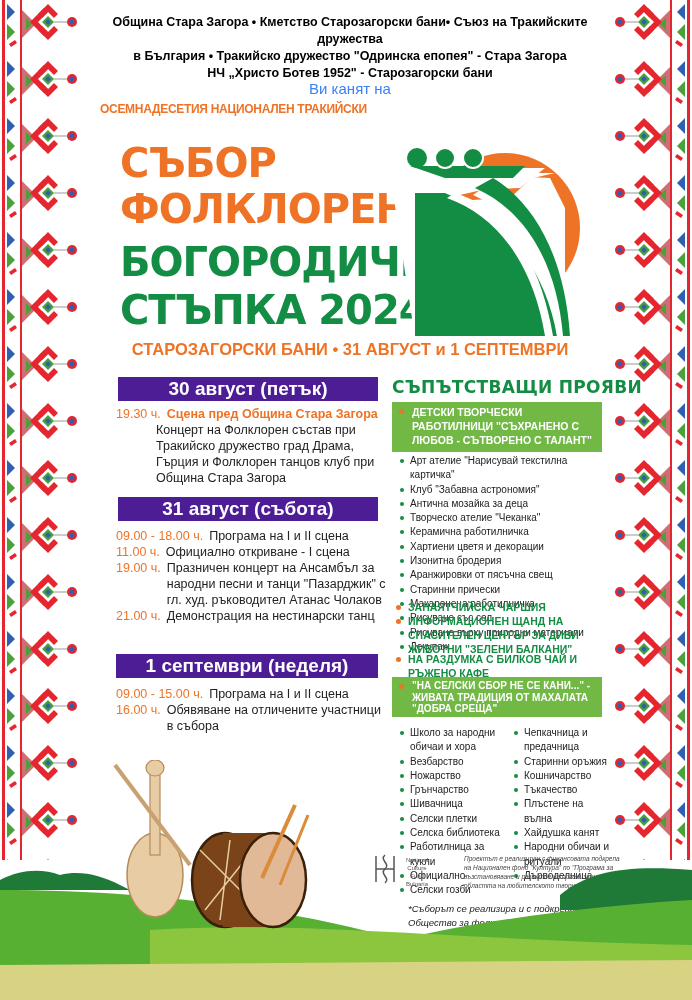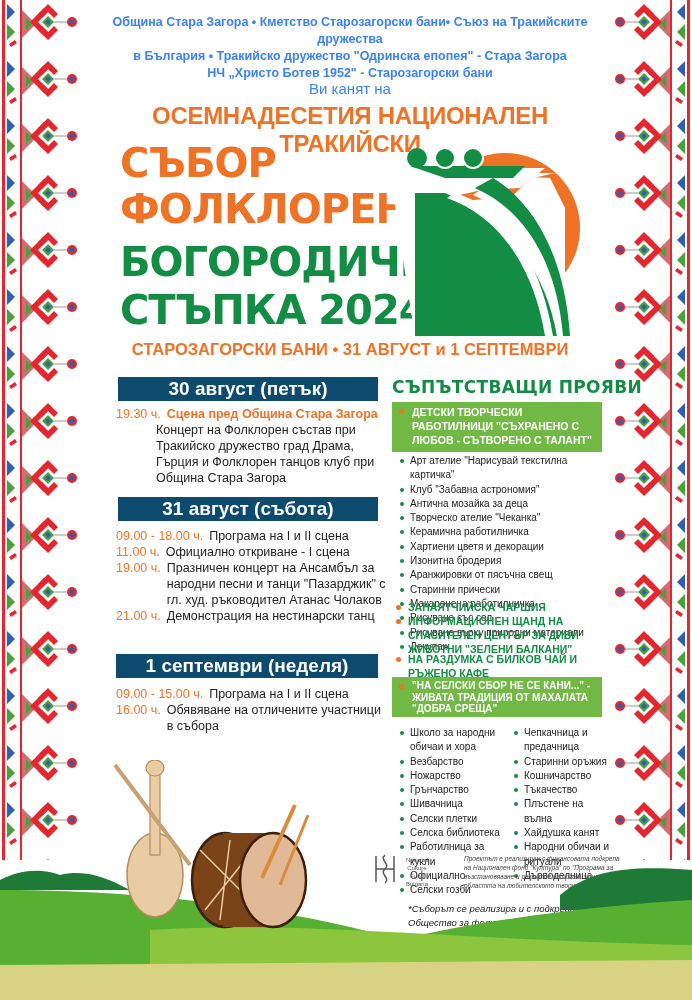--- a/index.html
+++ b/index.html
@@ -1,27 +1,27 @@
 <!DOCTYPE html>
 <html><head>
 <meta charset="utf-8">
 <style>
   html,body{margin:0;padding:0;}
   body{width:692px;height:1000px;position:relative;overflow:hidden;background:#fff;font-family:"Liberation Sans",sans-serif;}
   .border-left,.border-right{position:absolute;top:0;width:90px;height:860px;}
   .border-left{left:0;}
   .border-right{right:0;}
-  .orgs{position:absolute;left:100px;top:14px;width:500px;text-align:center;color:#3b82f6;font-weight:bold;font-size:12.5px;line-height:17px;font-family:"Liberation Sans",sans-serif;}
+  .orgs{position:absolute;left:100px;top:14px;width:500px;text-align:center;color:#000000;font-weight:bold;font-size:12.5px;line-height:17px;font-family:"Liberation Sans",sans-serif;}
   .invite{position:absolute;left:100px;top:80px;width:500px;text-align:center;color:#3b82f6;font-size:15px;}
-  .ord{position:absolute;left:100px;top:102px;width:500px;text-align:center;color:#ee7326;font-size:24px;font-weight:bold;letter-spacing:-0.3px;}
+  .ord{position:absolute;left:100px;top:102px;width:500px;color:#ee7326;font-size:12px;font-weight:bold;letter-spacing:-0.3px;}
   .t1{position:absolute;left:120px;top:140px;color:#ee7326;font-size:40px;font-weight:900;line-height:46px;font-family:"DejaVu Sans",sans-serif;letter-spacing:-1px;}
   .t2{position:absolute;left:120px;top:238px;color:#138d44;font-size:40px;font-weight:900;line-height:48px;font-family:"DejaVu Sans",sans-serif;letter-spacing:-1px;}
   .logo{position:absolute;left:385px;top:148px;width:200px;height:190px;}
   .placedate{position:absolute;left:100px;top:340px;width:500px;text-align:center;color:#ee7326;font-size:16.5px;font-weight:bold;}
-  .dayhdr{position:absolute;background:#0c4a6e;color:#fff;font-weight:bold;font-size:19px;text-align:center;height:24px;line-height:24px;}
+  .dayhdr{position:absolute;background:#4c1d95;color:#fff;font-weight:bold;font-size:19px;text-align:center;height:24px;line-height:24px;}
   .sched{position:absolute;font-size:12.5px;line-height:16px;color:#222;}
   .row{display:flex;}
   .tm{color:#ee7326;font-weight:normal;white-space:nowrap;margin-right:6px;}
   .ev{color:#222;}
   .ev.hl{color:#ee7326;font-weight:bold;}
   .right-title{position:absolute;left:392px;top:377px;color:#138d44;font-weight:900;font-size:17px;letter-spacing:0.3px;font-family:"DejaVu Sans",sans-serif;}
   .gbox{position:absolute;background:#71b845;color:#fff;font-weight:bold;font-size:10.5px;line-height:14px;padding:3px 6px 3px 20px;box-sizing:border-box;}
   .gbox .dot{position:absolute;left:7px;top:7px;width:5px;height:5px;border-radius:50%;background:#ee7326;}
   .ul{position:absolute;list-style:none;margin:0;padding:0;font-size:10px;line-height:14.3px;color:#222;}
   .ul li{position:relative;padding-left:12px;}

